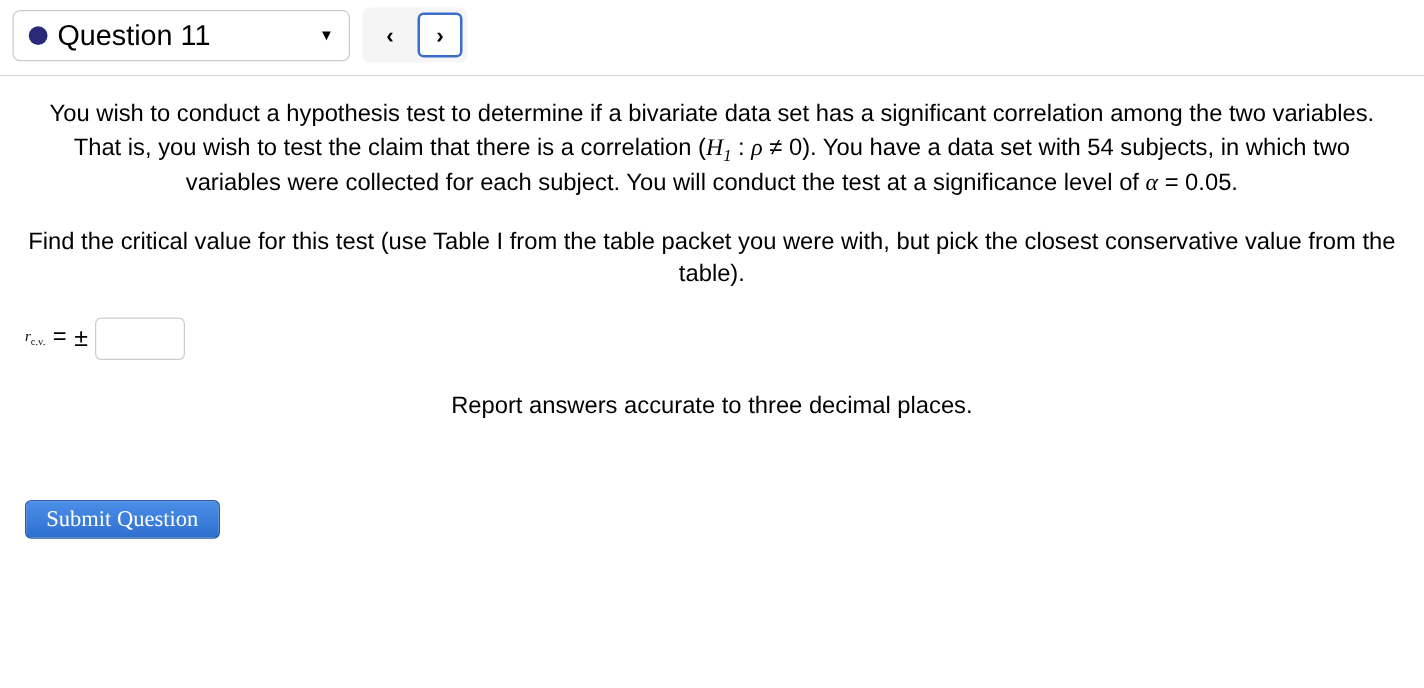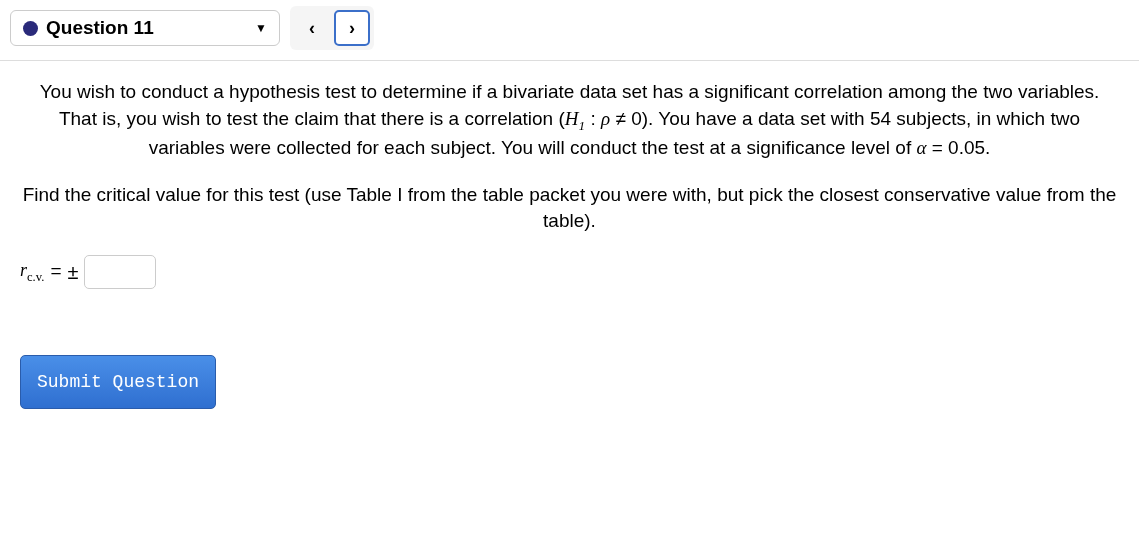--- a/index.html
+++ b/index.html
@@ -34,22 +34,22 @@
       align-items: center;
       gap: 8px;
     }
     .status-dot {
       width: 15px;
       height: 15px;
       border-radius: 50%;
       background: #2a2a7a;
     }
     .question-label {
-      font-size: 19px;
-      font-weight: 700;
+      font-size: 23px;
+      font-weight: 400;
     }
     .dropdown-caret {
       font-size: 12px;
     }
     .nav-group {
       display: flex;
       background: #f5f5f5;
       border-radius: 6px;
       padding: 4px;
       gap: 4px;
@@ -89,21 +89,21 @@
     }
     .answer-line {
       display: flex;
       align-items: center;
       gap: 6px;
       margin-bottom: 24px;
     }
     .cv-label {
       font-family: 'Trebuchet MS', serif;
       font-style: italic;
-      font-size: 18px;
+      font-size: 12px;
     }
     .cv-sub {
       font-size: 0.7em;
       vertical-align: sub;
       font-style: normal;
     }
     .pm {
       font-size: 20px;
     }
     .answer-input {
@@ -114,23 +114,23 @@
       padding: 4px 6px;
       font-size: 17px;
     }
     .submit-btn {
       margin-left: 20px;
       margin-top: 24px;
       background: linear-gradient(#4a8fe8, #2f6fd0);
       color: #fff;
       border: 1px solid #2a5cab;
       border-radius: 5px;
-      padding: 16px 16px;
+      padding: 4px 16px;
       font-size: 18px;
-      font-family: Liberation Mono, monospace;
+      font-family: Liberation Serif, serif;
       cursor: pointer;
     }
   </style>
 </head>
 <body>
 
 
 
 <div class="top-bar">
   <div class="question-selector">
@@ -157,18 +157,19 @@
 
   <p class="para">Find the critical value for this test (use Table I from the table packet you were with, but pick the closest conservative value from the table).</p>
 
   <div class="answer-line">
     <span class="cv-label"><span>r</span><span class="cv-sub">c.v.</span></span>
     <span> = </span>
     <span class="pm">±</span>
     <input type="text" class="answer-input" style="">
   </div>
 
+  <p class="para">Report answers accurate to three decimal places.</p>
 </div>
 
 <button class="submit-btn">Submit Question</button>
 
 
 
 
 </body></html>

